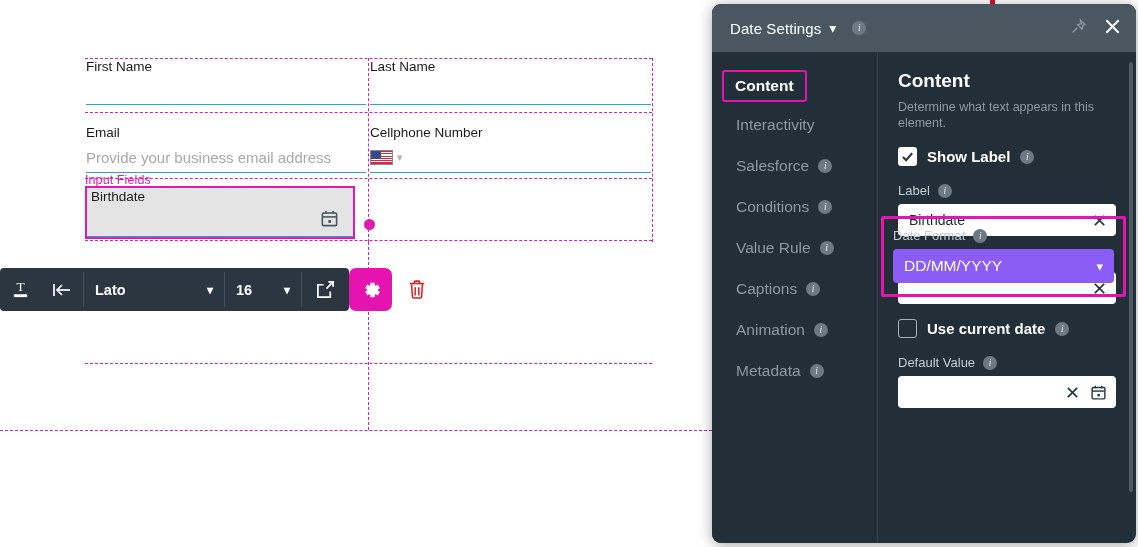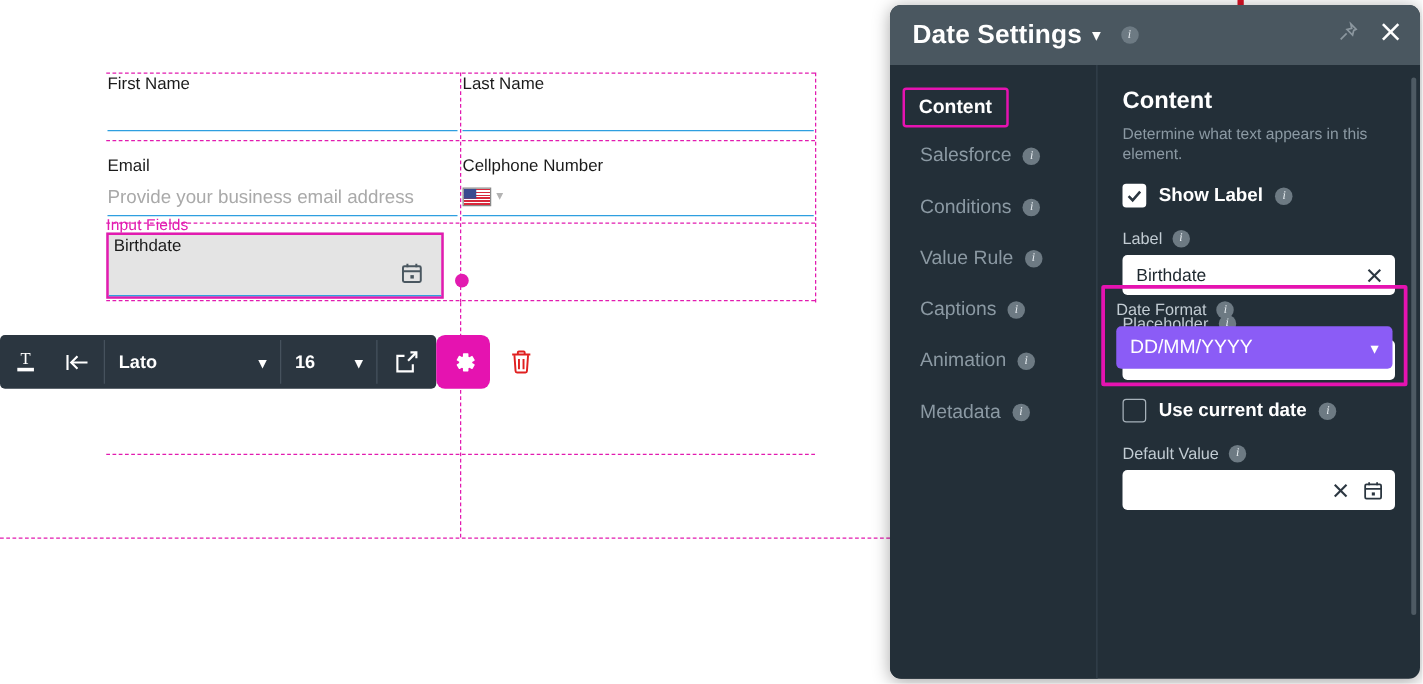--- a/index.html
+++ b/index.html
@@ -97,21 +97,21 @@
     position: absolute; left: 712px; top: 4px; width: 424px; height: 539px;
     background: #232f38; border-radius: 9px;
     box-shadow: 0 2px 14px rgba(0,0,0,.35);
     overflow: hidden; display: flex; flex-direction: column;
   }
   #panel-head {
     height: 48px; background: #4a5760; display: flex; align-items: center;
     padding: 0 14px 0 18px; flex: 0 0 48px;
   }
   .panel-title {
-    font-size: 21px; font-weight: bold; color: #ffffff; letter-spacing: .1px;
+    font-size: 15px; font-weight: normal; color: #ffffff; letter-spacing: .1px;
   }
   .head-chev { color: #ffffff; font-size: 14px; margin-left: 8px; }
   .info-dot {
     display: inline-flex; align-items: center; justify-content: center;
     width: 14px; height: 14px; border-radius: 50%;
     background: #6d7a83; color: #e8eef2; font-size: 9.5px;
     font-style: italic; font-family: "Liberation Serif", serif;
     flex: 0 0 14px;
   }
   .head-spacer { flex: 1 1 auto; }
@@ -153,21 +153,21 @@
   .txtinput {
     height: 32px; background: #ffffff; border-radius: 4px;
     display: flex; align-items: center; padding: 0 9px 0 11px;
     margin-bottom: 15px; position: relative;
   }
   .txtinput .val { flex: 1 1 auto; font-size: 14px; color: #1d272e; }
   .txtinput .ico { color: #2b3640; display: flex; align-items: center; }
   .txtinput .ico + .ico { margin-left: 10px; }
 
   .datefmt-hl {
-    position: absolute; left: 3px; right: 10px; top: 176px;
+    position: absolute; left: 3px; right: 10px; top: 164px;
     border: 3px solid #e513b0; padding: 9px 9px 11px 9px; border-radius: 2px;
   }
   .selectbox {
     height: 34px; background: #8b5cf6; border-radius: 4px;
     display: flex; align-items: center; padding: 0 11px;
     justify-content: space-between;
   }
   .selectbox .val { font-size: 15.5px; color: #ffffff; }
   .selectbox .cv { color: #ffffff; font-size: 13px; }
 
@@ -309,20 +309,23 @@
       </span>
     </div>
 
     <div id="panel-body">
 
       <div id="tabs">
         <div class="tab active">
           <span>Content</span>
         </div>
         <div class="tab">
+          <span>Interactivity</span>
+        </div>
+        <div class="tab">
           <span>Salesforce</span>
           <span class="info-dot">i</span>
         </div>
         <div class="tab">
           <span>Conditions</span>
           <span class="info-dot">i</span>
         </div>
         <div class="tab">
           <span>Value Rule</span>
           <span class="info-dot">i</span>

